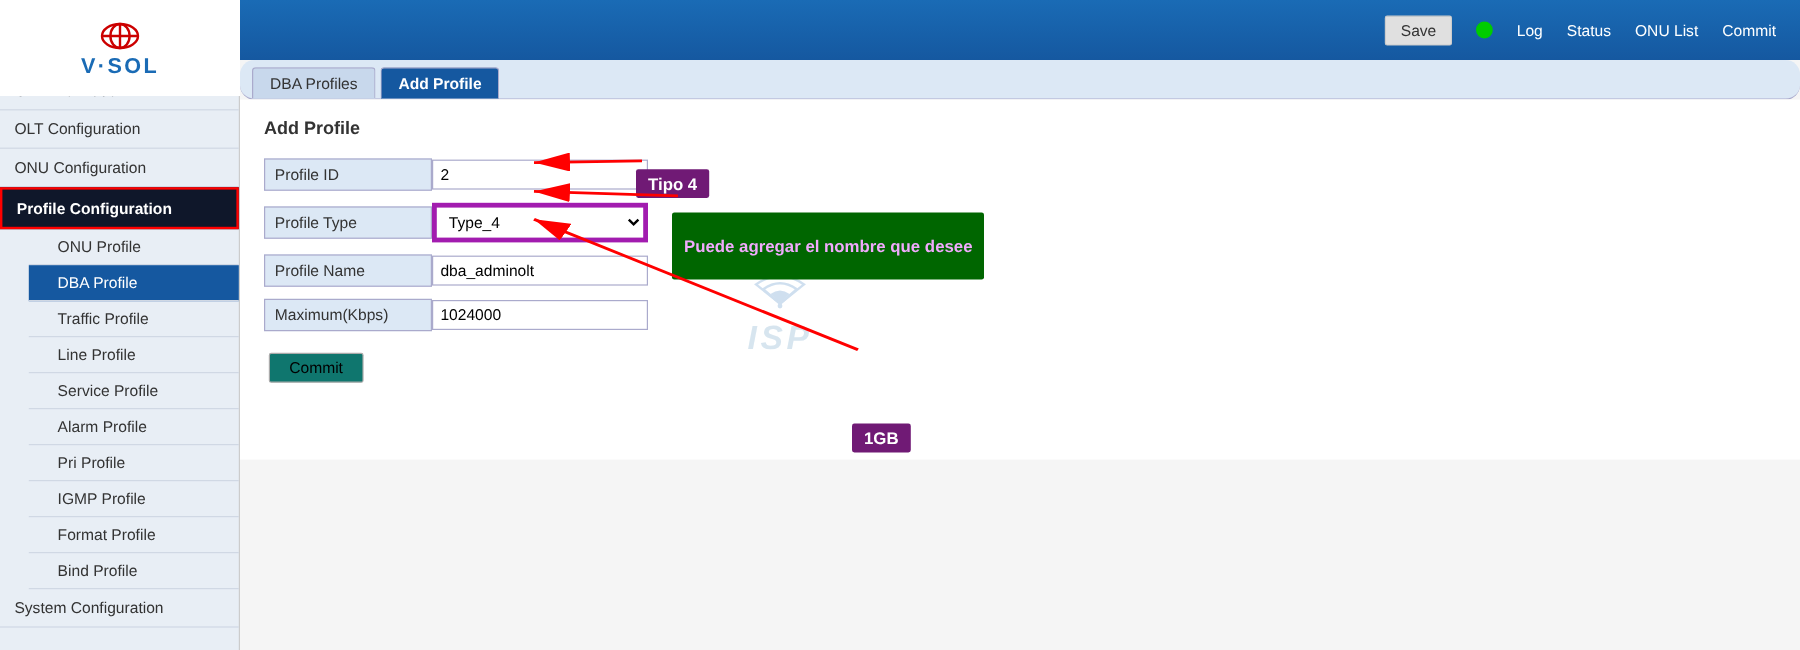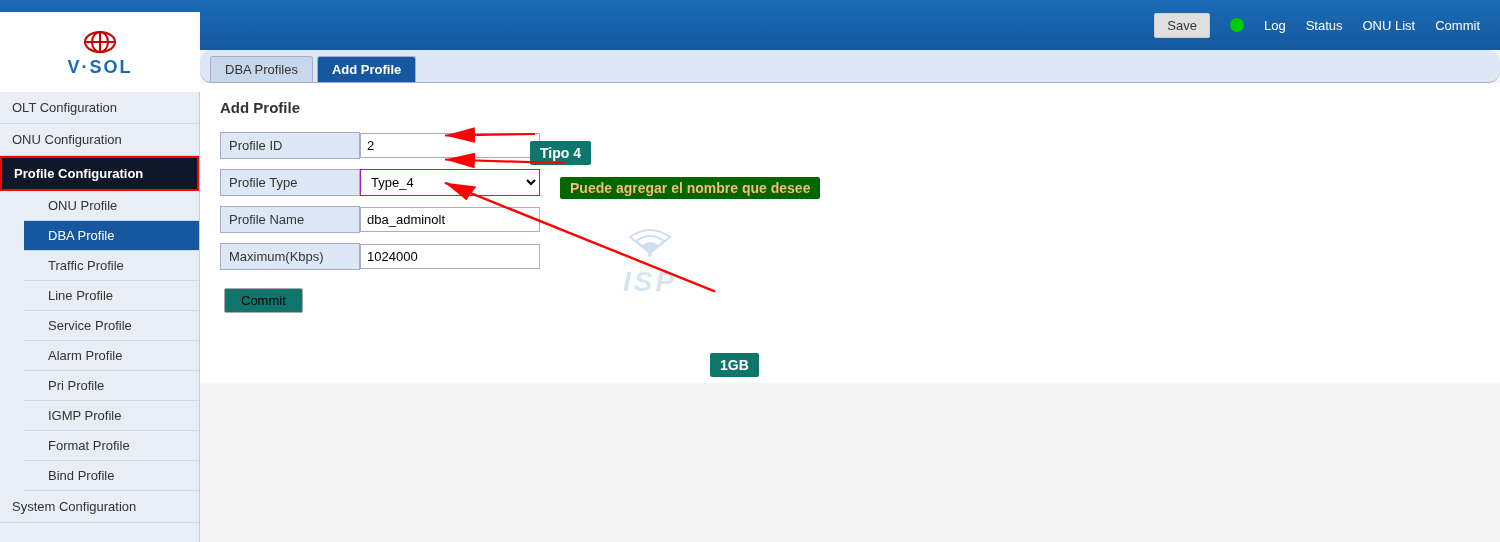--- a/index.html
+++ b/index.html
@@ -11,21 +11,21 @@
       height: 50px;
       display: flex;
       align-items: center;
       justify-content: flex-end;
       padding-right: 20px;
       position: relative;
     }
     #header .logo-area {
       position: absolute;
       left: 0;
-      top: 12px;
+      top: 0;
       width: 200px;
       height: 80px;
       background: white;
       display: flex;
       align-items: center;
       justify-content: center;
       z-index: 10;
     }
     .vsol-logo {
       display: flex;
@@ -166,55 +166,55 @@
       text-align: left;
     }
     .form-input {
       border: 1px solid #aac;
       padding: 4px 6px;
       font-size: 13px;
       width: 180px;
       outline: none;
     }
     .form-select {
-      border: 1px solid #a21caf;
+      border: 4px solid #a21caf;
       padding: 4px 6px;
       font-size: 13px;
       width: 180px;
       outline: none;
       background: white;
       cursor: pointer;
     }
     .commit-btn {
       background: #0f766e;
       border: 1px solid #aaa;
       padding: 4px 16px;
       cursor: pointer;
       font-size: 13px;
       border-radius: 2px;
       margin-top: 8px;
       margin-left: 4px;
     }
 
     
     .annotation-blue {
-      background: #0f766e;
+      background: #701a75;
       color: white;
       font-size: 14px;
       font-weight: bold;
       padding: 4px 10px;
       display: inline-block;
       border-radius: 2px;
     }
     .annotation-green {
       background: #006600;
-      color: #fdba74;
+      color: #f0abfc;
       font-size: 14px;
       font-weight: bold;
-      padding: 3px 10px;
+      padding: 20px 10px;
       display: inline-block;
       border-radius: 2px;
     }
 
     
     .overlay {
       position: absolute;
       top: 0; left: 0;
       width: 100%;
       height: 100%;

